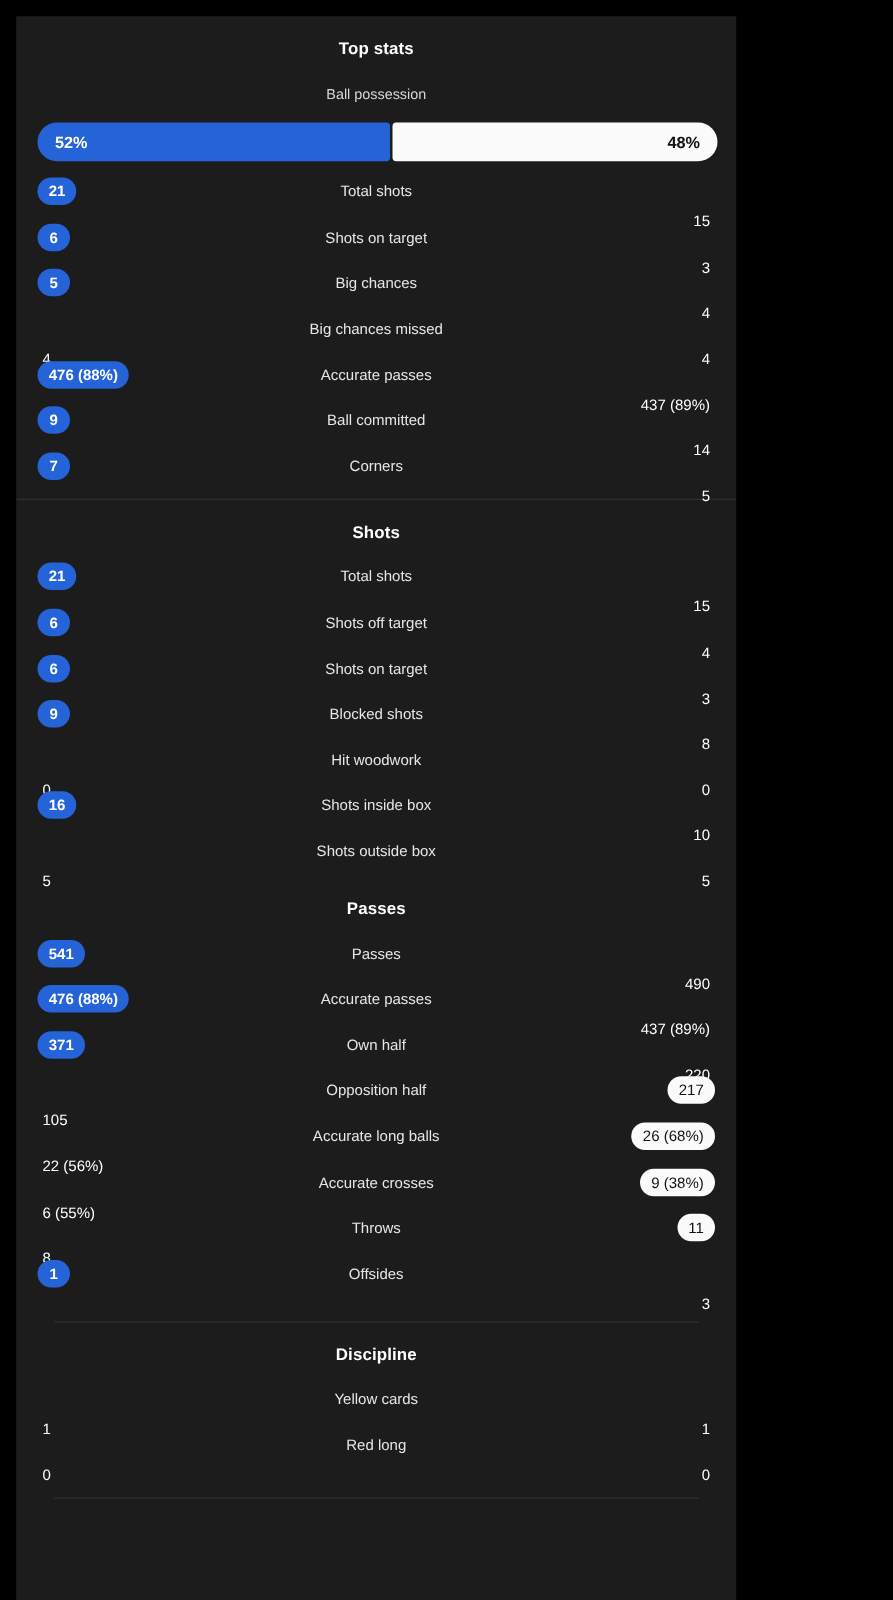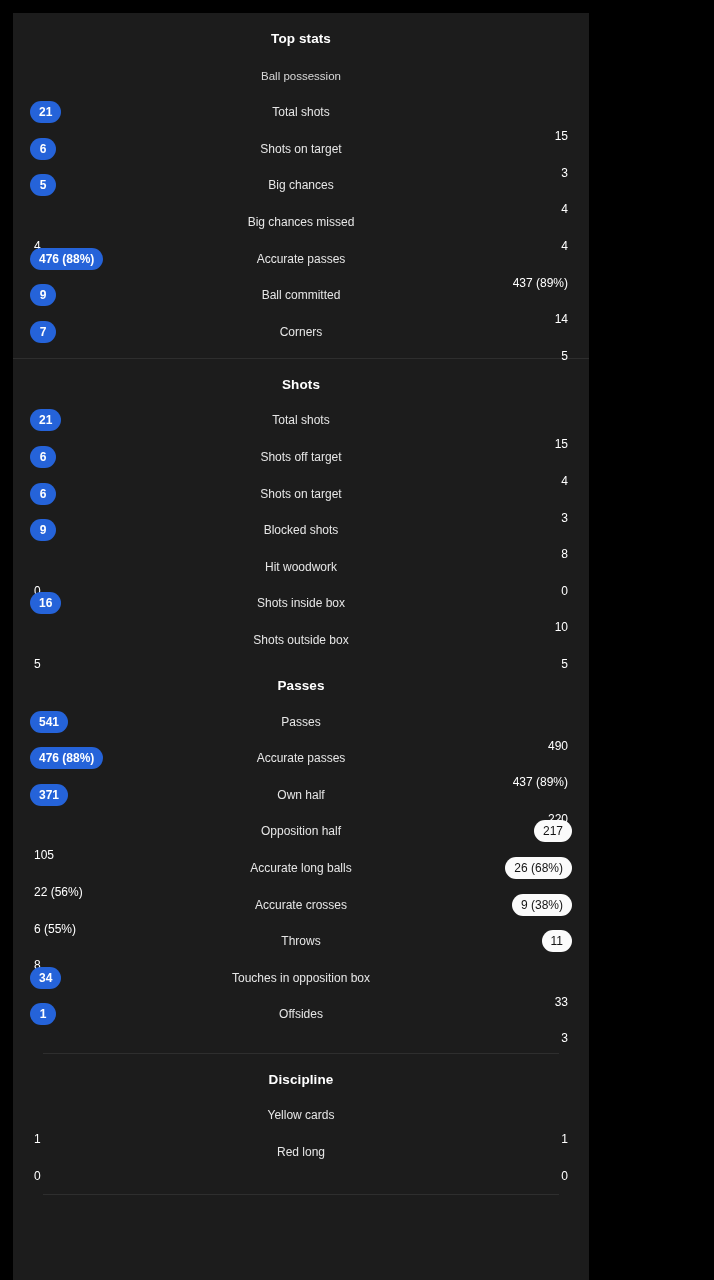--- a/index.html
+++ b/index.html
@@ -139,20 +139,24 @@
     margin: 22px 30px 0 30px;
   }
 </style>
 </head>
 <body>
 
 <div id="app">
     <div class="section">
       <div class="section-title">Top stats</div>
       <div class="sub-label">Ball possession</div>
+      <div class="possession-wrap">
+        <div class="poss-bar poss-home" style="flex: 0 0 52%;">52%</div>
+        <div class="poss-bar poss-away" style="flex: 0 0 48%;">48%</div>
+      </div>
       <div class="rows">
         <div class="row">
           <div class="cell home">
             <span class="val pill-blue">21</span>
           </div>
           <div class="label">Total shots</div>
           <div class="cell away">
             <span class="val plain">15</span>
           </div>
         </div>
@@ -342,29 +346,20 @@
           <div class="cell home">
             <span class="val plain">8</span>
           </div>
           <div class="label">Throws</div>
           <div class="cell away">
             <span class="val pill-white">11</span>
           </div>
         </div>
         <div class="row">
           <div class="cell home">
-            <span class="val pill-blue">34</span>
-          </div>
-          <div class="label">Touches in opposition box</div>
-          <div class="cell away">
-            <span class="val plain">33</span>
-          </div>
-        </div>
-        <div class="row">
-          <div class="cell home">
             <span class="val pill-blue">1</span>
           </div>
           <div class="label">Offsides</div>
           <div class="cell away">
             <span class="val plain">3</span>
           </div>
         </div>
       </div>
       <div class="divider-inset"></div>
     </div>

